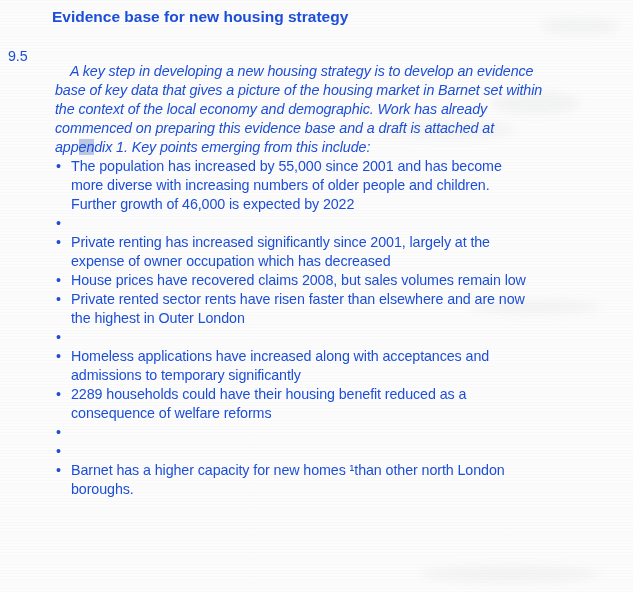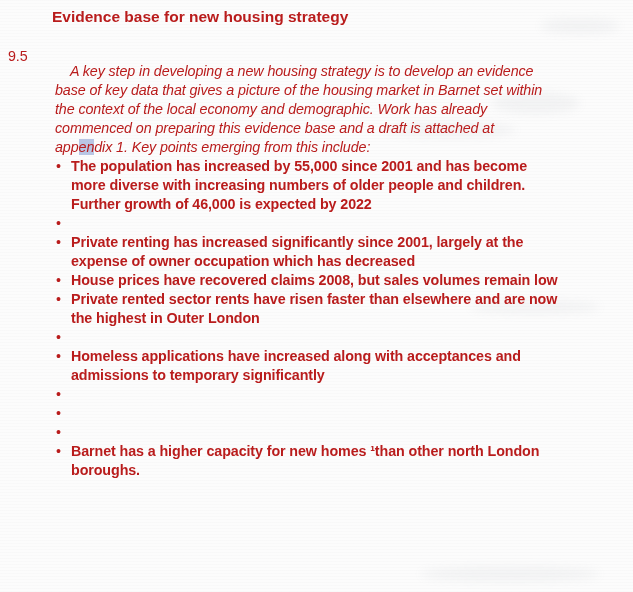--- a/index.html
+++ b/index.html
@@ -3,21 +3,21 @@
 <meta charset="utf-8">
 <style>
   html, body { margin: 0; padding: 0; }
   .page {
     position: relative;
     width: 633px;
     height: 592px;
     background: #fcfcfc;
     overflow: hidden;
     font-family: "Liberation Sans", sans-serif;
-    color: #b91c1c;
+    color: #1d4ed8;
     font-size: 14.3px;
     line-height: 19px;
     letter-spacing: -0.1px;
   }
   
   .scan-noise {
     position: absolute; inset: 0;
     background: repeating-linear-gradient(0deg,
       rgba(130,130,135,0.028) 0 1px, transparent 1px 3px);
     pointer-events: none;
@@ -59,21 +59,21 @@
     position: absolute;
     left: 56px; top: 157px;
     width: 566px;
   }
   .bullet-row { display: flex; }
   .bullet-dot {
     flex: 0 0 15px;
     width: 15px;
     white-space: pre;
   }
-  .bullet-text { white-space: pre; font-weight: bold; }
+  .bullet-text { white-space: pre; }
 </style>
 </head>
 <body>
 
 <div class="page">
 
   <div class="scan-noise"></div>
   <div class="blob b1"></div>
   <div class="blob b2"></div>
   <div class="blob b3"></div>
@@ -127,20 +127,22 @@
     </div>
 
     <div class="bullet-row">
       <span class="bullet-dot">•</span>
       <span class="bullet-text">Homeless applications have increased along with acceptances and
 admissions to temporary significantly</span>
     </div>
 
     <div class="bullet-row">
       <span class="bullet-dot">•</span>
+      <span class="bullet-text">2289 households could have their housing benefit reduced as a
+consequence of welfare reforms</span>
     </div>
 
     <div class="bullet-row">
       <span class="bullet-dot">•</span>
     </div>
 
     <div class="bullet-row">
       <span class="bullet-dot">•</span>
     </div>
 

